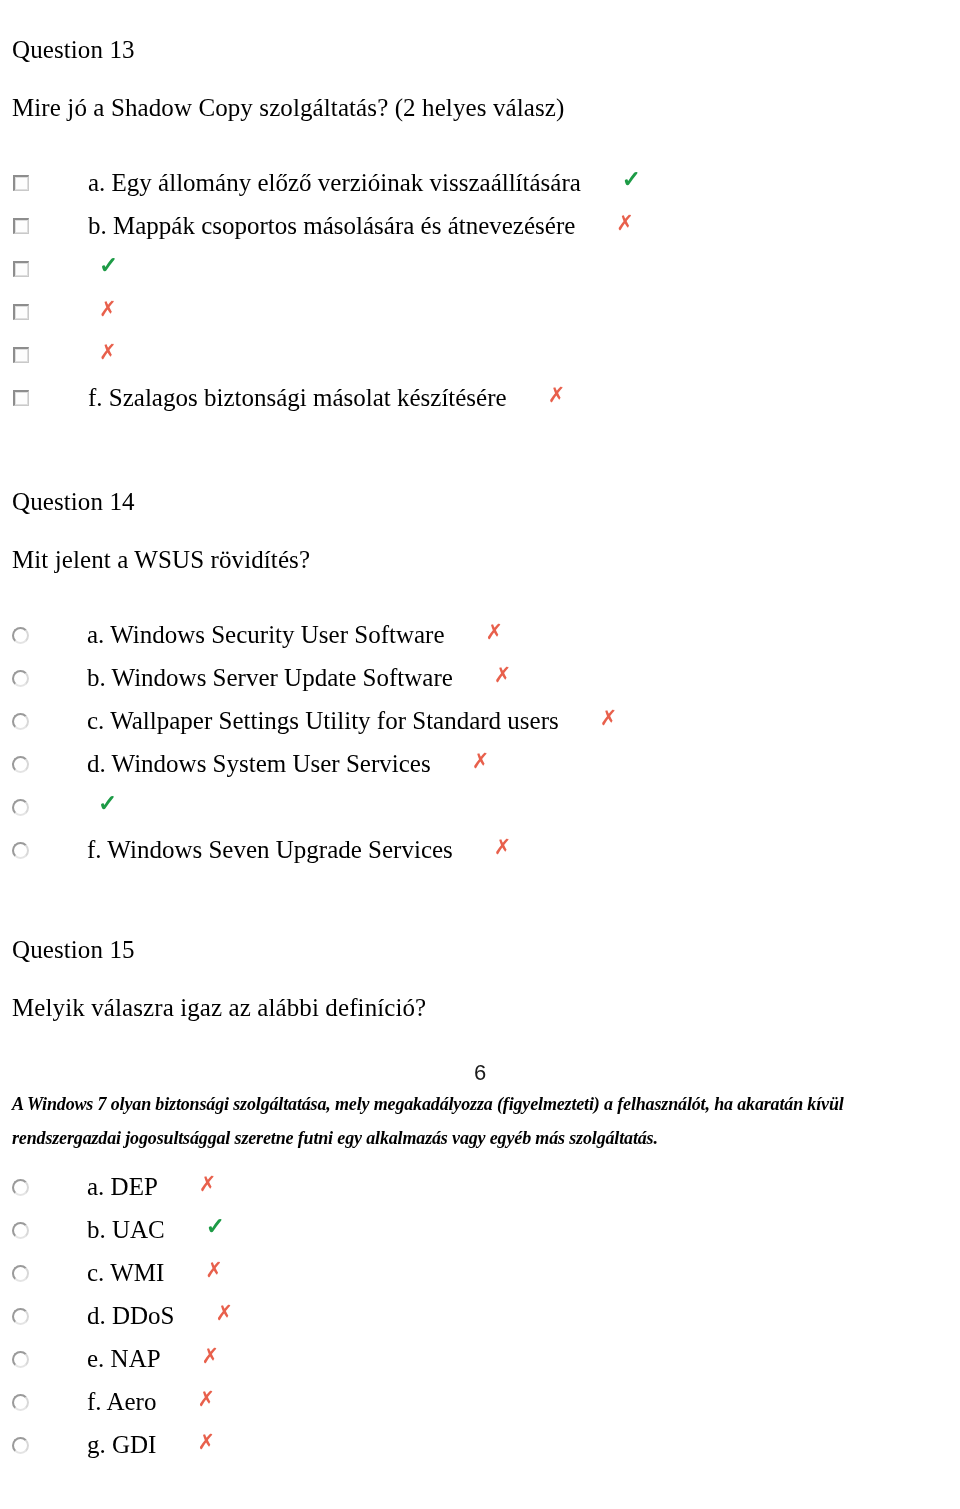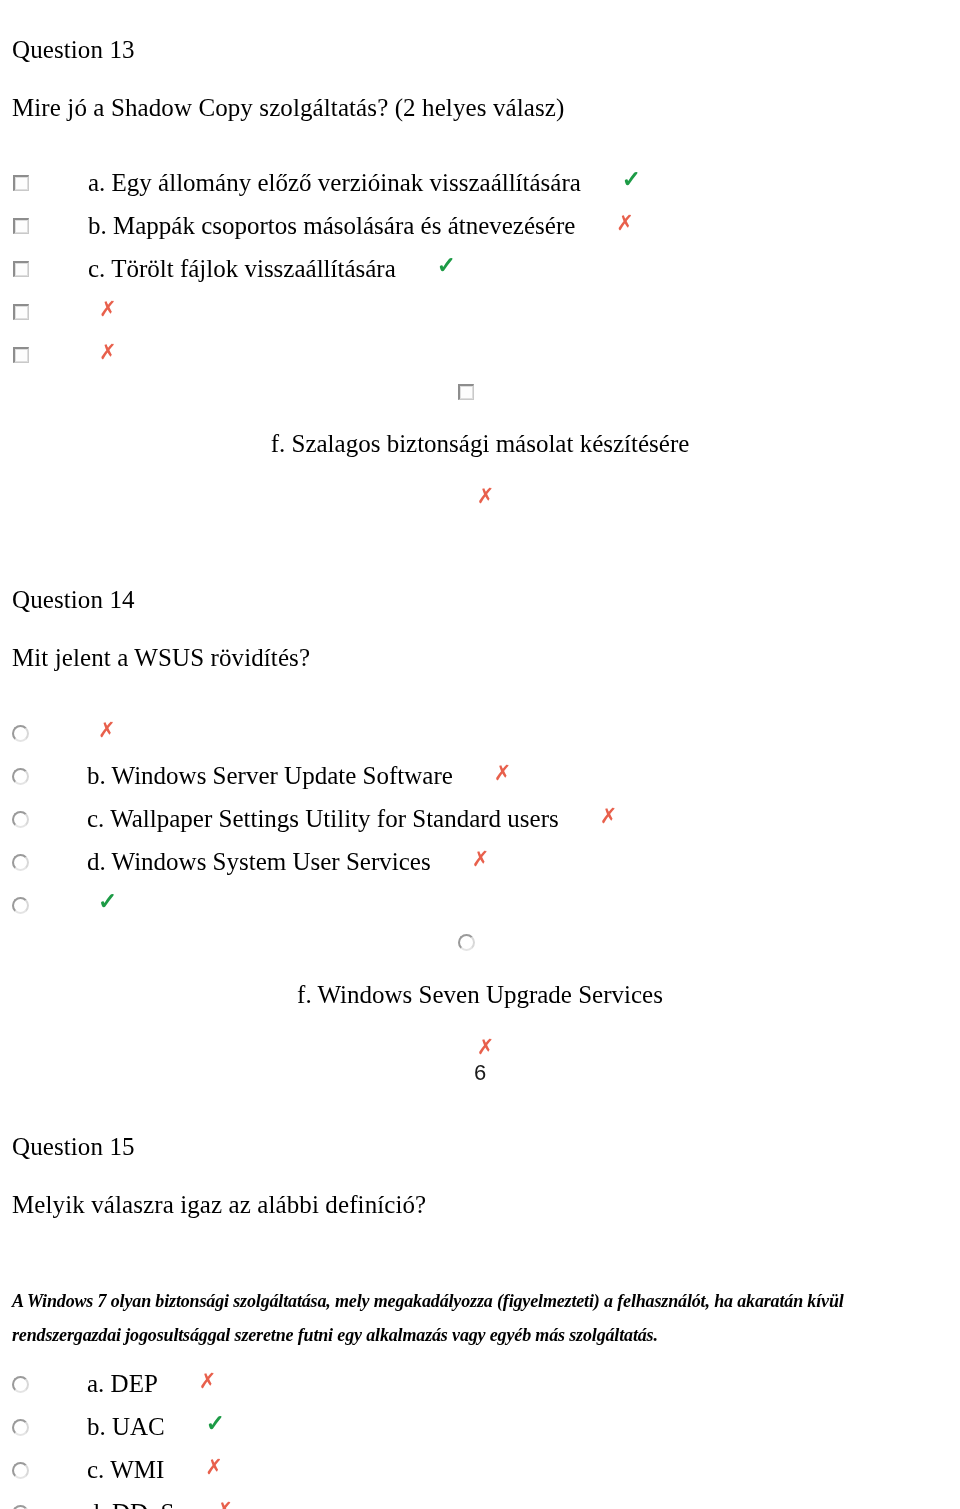--- a/index.html
+++ b/index.html
@@ -47,21 +47,21 @@
   .options {
     margin-top: 18px;
   }
   .option-row {
     display: flex;
     align-items: center;
     min-height: 28px;
     margin-bottom: 15px;
     gap: 30px;
   }
-  .option-row:last-child { margin-bottom: 0; flex-direction: column; }
+  .option-row:last-child { margin-bottom: 0; }
 
   
   .control {
     flex: 0 0 auto;
     width: 16px;
     height: 16px;
     margin-left: 1px;
     margin-right: 29px;
     box-sizing: border-box;
     background: #fdfdfd;
@@ -165,21 +165,20 @@
       </div>
 
       <div class="option-row">
         <span class="control checkbox"></span>
         <span class="option-label">b. Mappák csoportos másolására és átnevezésére</span>
         <span class="mark wrong">✗</span>
       </div>
 
       <div class="option-row">
         <span class="control checkbox"></span>
-        <span class="option-label">c. Törölt fájlok visszaállítására</span>
         <span class="mark correct">✓</span>
       </div>
 
       <div class="option-row">
         <span class="control checkbox"></span>
         <span class="mark wrong">✗</span>
       </div>
 
       <div class="option-row">
         <span class="control checkbox"></span>
@@ -199,20 +198,21 @@
 
   <section class="question-block">
     <div class="q-heading">
       <span class="q-number">Question 14</span>
       <span class="q-text">Mit jelent a WSUS rövidítés?</span>
     </div>
     <div class="options">
 
       <div class="option-row">
         <span class="control radio"></span>
+        <span class="option-label">a. Windows Security User Software</span>
         <span class="mark wrong">✗</span>
       </div>
 
       <div class="option-row">
         <span class="control radio"></span>
         <span class="option-label">b. Windows Server Update Software</span>
         <span class="mark wrong">✗</span>
       </div>
 
       <div class="option-row">

